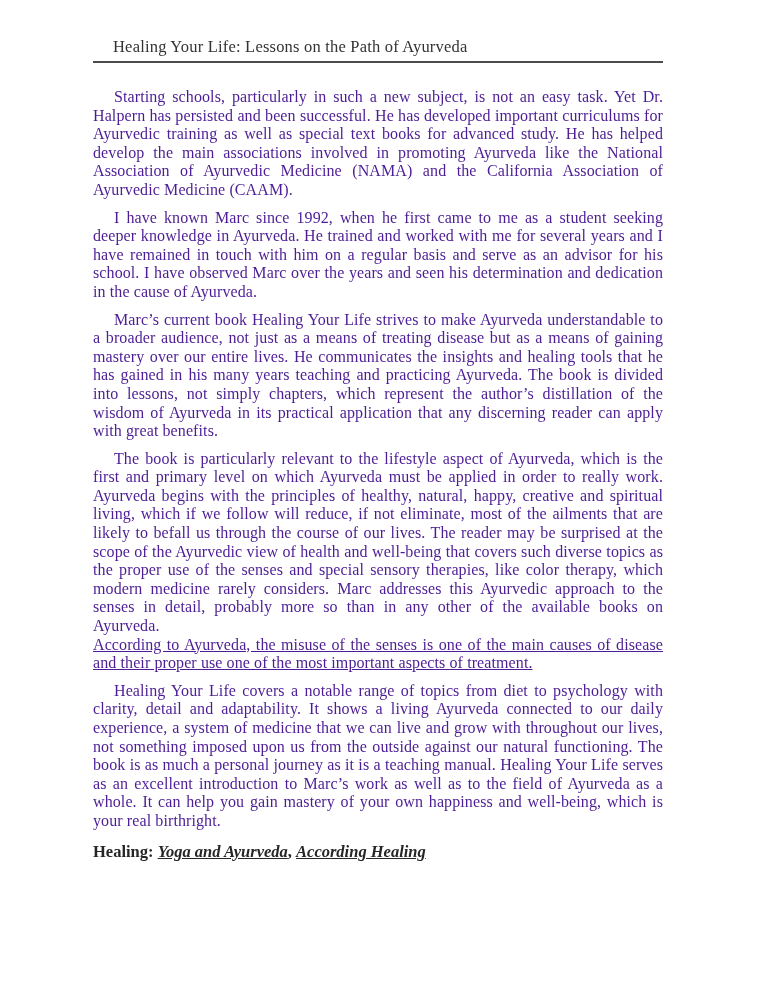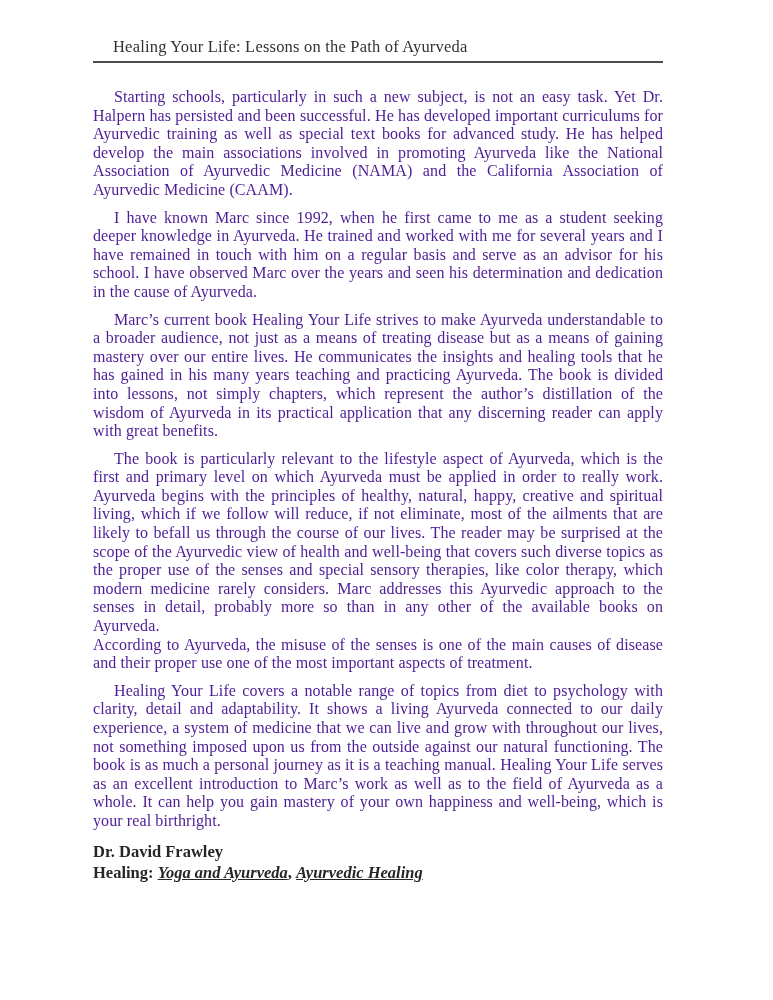--- a/index.html
+++ b/index.html
@@ -43,20 +43,21 @@
     letter-spacing: 0.1px;
     color: #4c1d95;
     hyphens: auto;
     -webkit-hyphens: auto;
   }
   .body-text p.no-gap {
     margin-bottom: 0;
   }
   .body-text p.cont {
     text-indent: 0;
+    text-decoration: underline;
   }
   .signature {
     margin-top: 10px;
     font-size: 16.5px;
     line-height: 21.5px;
     font-weight: bold;
     color: #262626;
   }
   .sig-name { }
   .sig-author { }
@@ -83,21 +84,20 @@
 
     <p>Marc’s current book Healing Your Life strives to make Ayurveda understandable to a broader audience, not just as a means of treating disease but as a means of gaining mastery over our entire lives. He communicates the insights and healing tools that he has gained in his many years teaching and practicing Ayurveda. The book is divided into lessons, not simply chapters, which represent the author’s distillation of the wisdom of Ayurveda in its practical application that any discerning reader can apply with great benefits.</p>
 
     <p class="no-gap">The book is particularly relevant to the lifestyle aspect of Ayurveda, which is the first and primary level on which Ayurveda must be applied in order to really work. Ayurveda begins with the principles of healthy, natural, happy, creative and spiritual living, which if we follow will reduce, if not eliminate, most of the ailments that are likely to befall us through the course of our lives. The reader may be surprised at the scope of the Ayurvedic view of health and well-being that covers such diverse topics as the proper use of the senses and special sensory therapies, like color therapy, which modern medicine rarely considers. Marc addresses this Ayurvedic approach to the senses in detail, probably more so than in any other of the available books on Ayurveda.</p>
 
     <p class="cont">According to Ayurveda, the misuse of the senses is one of the main causes of disease and their proper use one of the most important aspects of treatment.</p>
 
     <p>Healing Your Life covers a notable range of topics from diet to psychology with clarity, detail and adaptability. It shows a living Ayurveda connected to our daily experience, a system of medicine that we can live and grow with throughout our lives, not something imposed upon us from the outside against our natural functioning. The book is as much a personal journey as it is a teaching manual. Healing Your Life serves as an excellent introduction to Marc’s work as well as to the field of Ayurveda as a whole. It can help you gain mastery of your own happiness and well-being, which is your real birthright.</p>
 
     <div class="signature">
-      <div class="sig-name">Dr. David Frawley</div>
       <div class="sig-author">
-        <span>Healing: </span><span class="title-italic">Yoga and Ayurveda</span><span>, </span><span class="title-italic">Ayurvedic Healing</span>
+        <span>Healing: </span><span class="title-italic">Yoga and Ayurveda</span><span>, </span><span class="title-italic">According Healing</span>
       </div>
     </div>
 
   </main>
 
 </div>
 
 </body></html>

